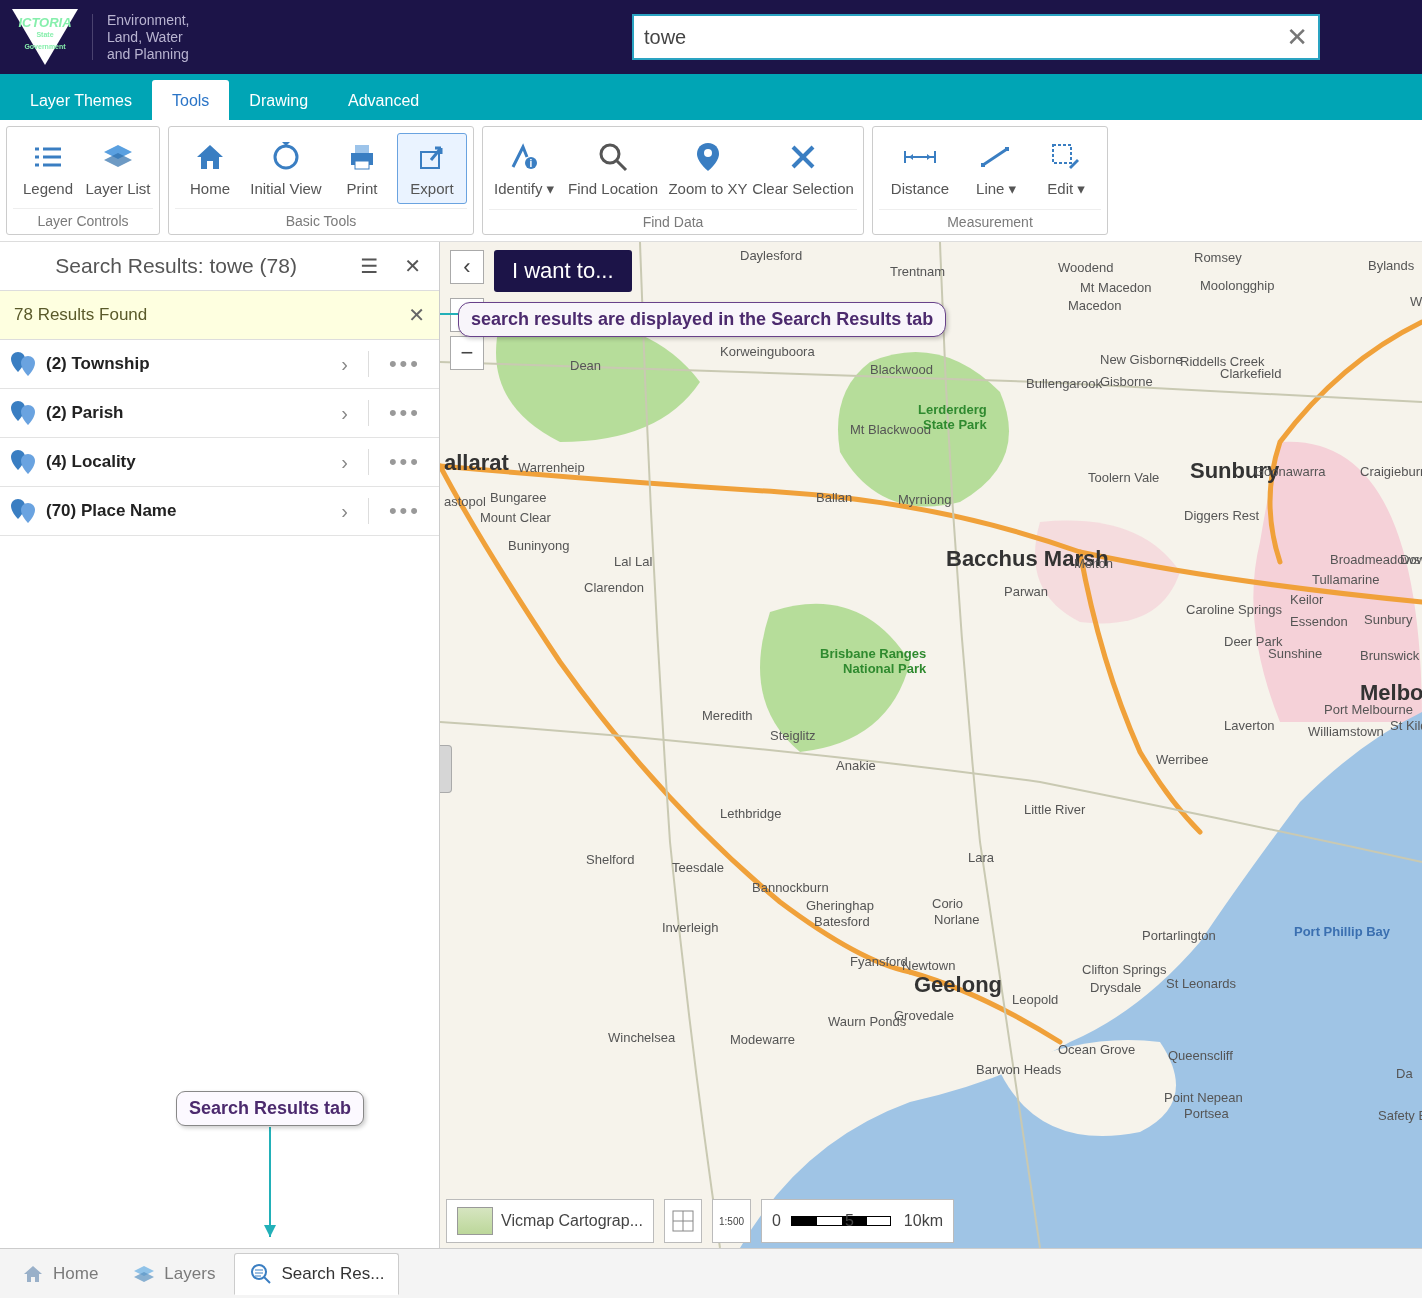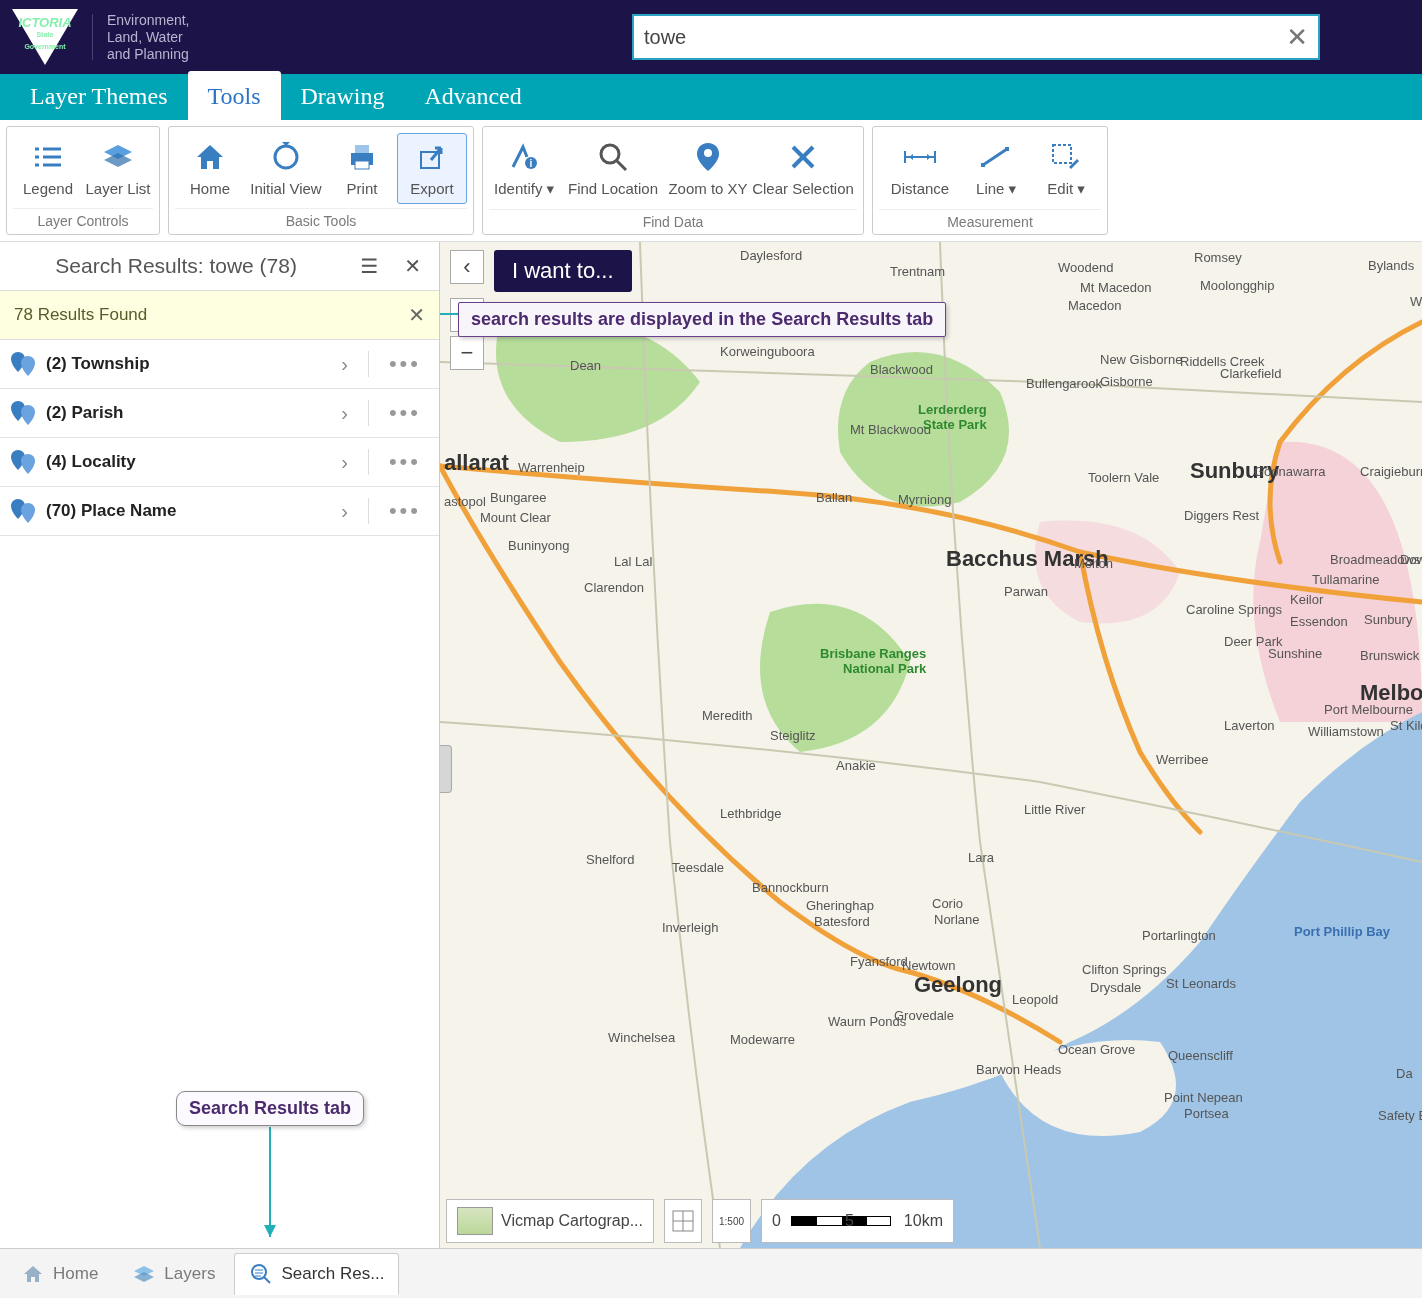--- a/index.html
+++ b/index.html
@@ -13,21 +13,21 @@
   .vic-text { position: absolute; top: 8px; left: 0; width: 100%; text-align: center; color: #86efac; font-weight: 800; font-size: 13px; font-style: italic; line-height: 12px; }
   .vic-text small { display:block; font-size:7px; font-style:normal; font-weight:600;}
   .logo-div { width: 1px; height: 46px; background: #4a426f; }
   .dept-name { color: #b9b4d1; font-size: 14px; line-height: 17px; }
   .search-wrap { margin-left: auto; margin-right: 90px; width: 688px; height: 46px; border: 2px solid #2aa3c2; background: #fff; display: flex; align-items: center; padding: 0 10px; }
   .search-wrap input { flex: 1; border: 0; outline: 0; font-size: 20px; color: #444; }
   .search-wrap .x { font-size: 26px; color: #777; cursor: pointer; }
 
   
   .menubar { height: 46px; background: #00a5b5; display: flex; align-items: flex-end; padding-left: 10px; gap: 0; }
-  .menubar .mtab { padding: 12px 20px 10px; color: #fff; font-size: 24px; cursor: pointer; font-family: Liberation Serif, serif; }
+  .menubar .mtab { padding: 12px 20px 10px; color: #fff; font-size: 16px; cursor: pointer; }
   .menubar .mtab.active { background: #fff; color: #2a74c7; border-top-left-radius: 3px; border-top-right-radius: 3px; }
 
   
   .ribbon { display: flex; gap: 8px; padding: 6px; border-bottom: 1px solid #ddd; background: #fff; }
   .rgroup { border: 1px solid #ccc; border-radius: 3px; padding: 6px 6px 2px; display: flex; flex-direction: column; }
   .rgroup .btns { display: flex; }
   .rbtn { width: 82px; display: flex; flex-direction: column; align-items: center; gap: 6px; padding: 6px 2px; cursor: pointer; border-radius: 3px; border: 1px solid transparent; }
   .rbtn.narrow { width: 70px; }
   .rbtn.wide { width: 108px; }
   .rbtn.active { border-color: #6aa3e0; background: #eaf3ff; }
@@ -449,21 +449,21 @@
         <div class="place" style="left: 956px; top: 824px;">Da</div>
         <div class="place" style="left: 938px; top: 866px;">Safety Be</div>
       </div>
 
     <div class="map-ctrl collapse-btn">‹</div>
     <div class="iwant">I want to...</div>
     <div class="map-ctrl zoom-plus">+</div>
     <div class="map-ctrl zoom-minus">−</div>
     <div class="drag-handle"></div>
 
-    <div class="callout" style="left:18px; top:60px;">search results are displayed in the Search Results tab</div>
+    <div class="callout" style="left:18px; top:60px;border-radius:12px;">search results are displayed in the Search Results tab</div>
     <svg class="arrow-svg" style="left:-130px; top:62px;" width="150" height="20">
         <defs>
           <marker id="ah1" markerWidth="8" markerHeight="8" refX="6" refY="3" orient="auto">
             <path d="M0,0 L6,3 L0,6 Z" fill="#22b0b8"></path>
           </marker>
         </defs>
         <line x1="148" y1="10" x2="6" y2="10" stroke="#22b0b8" stroke-width="2" marker-end="url(#ah1)"></line>
       </svg>
 
     <div class="basebar">

